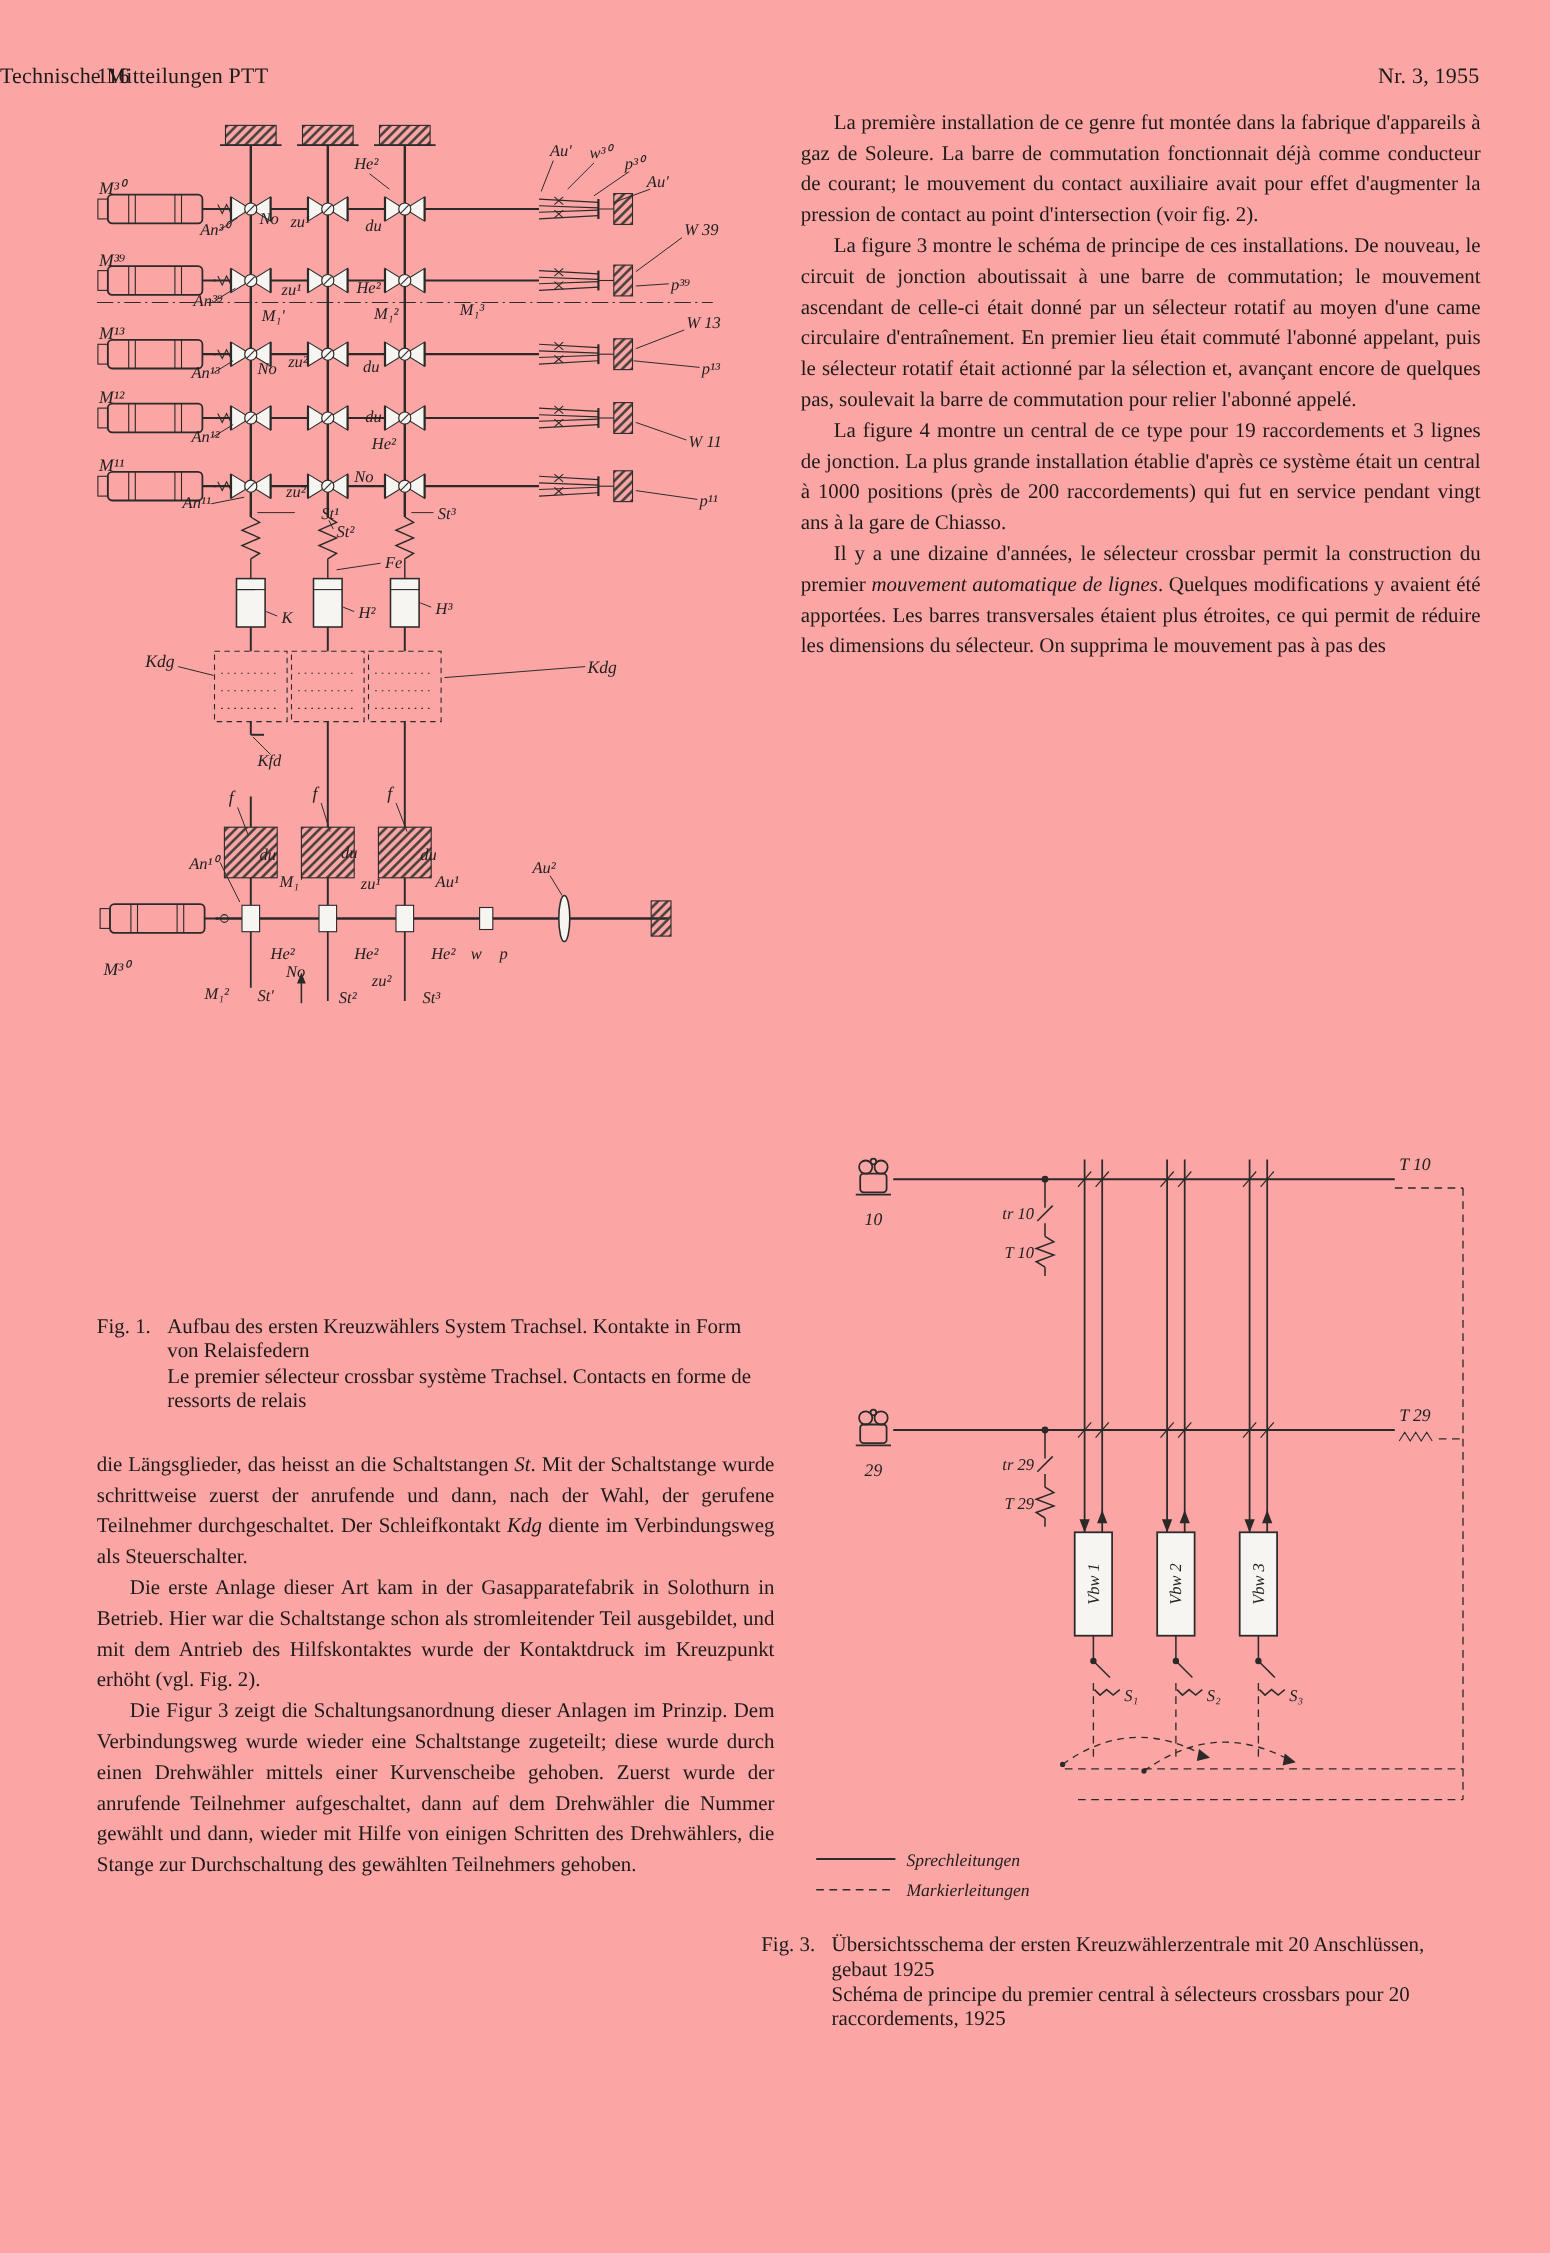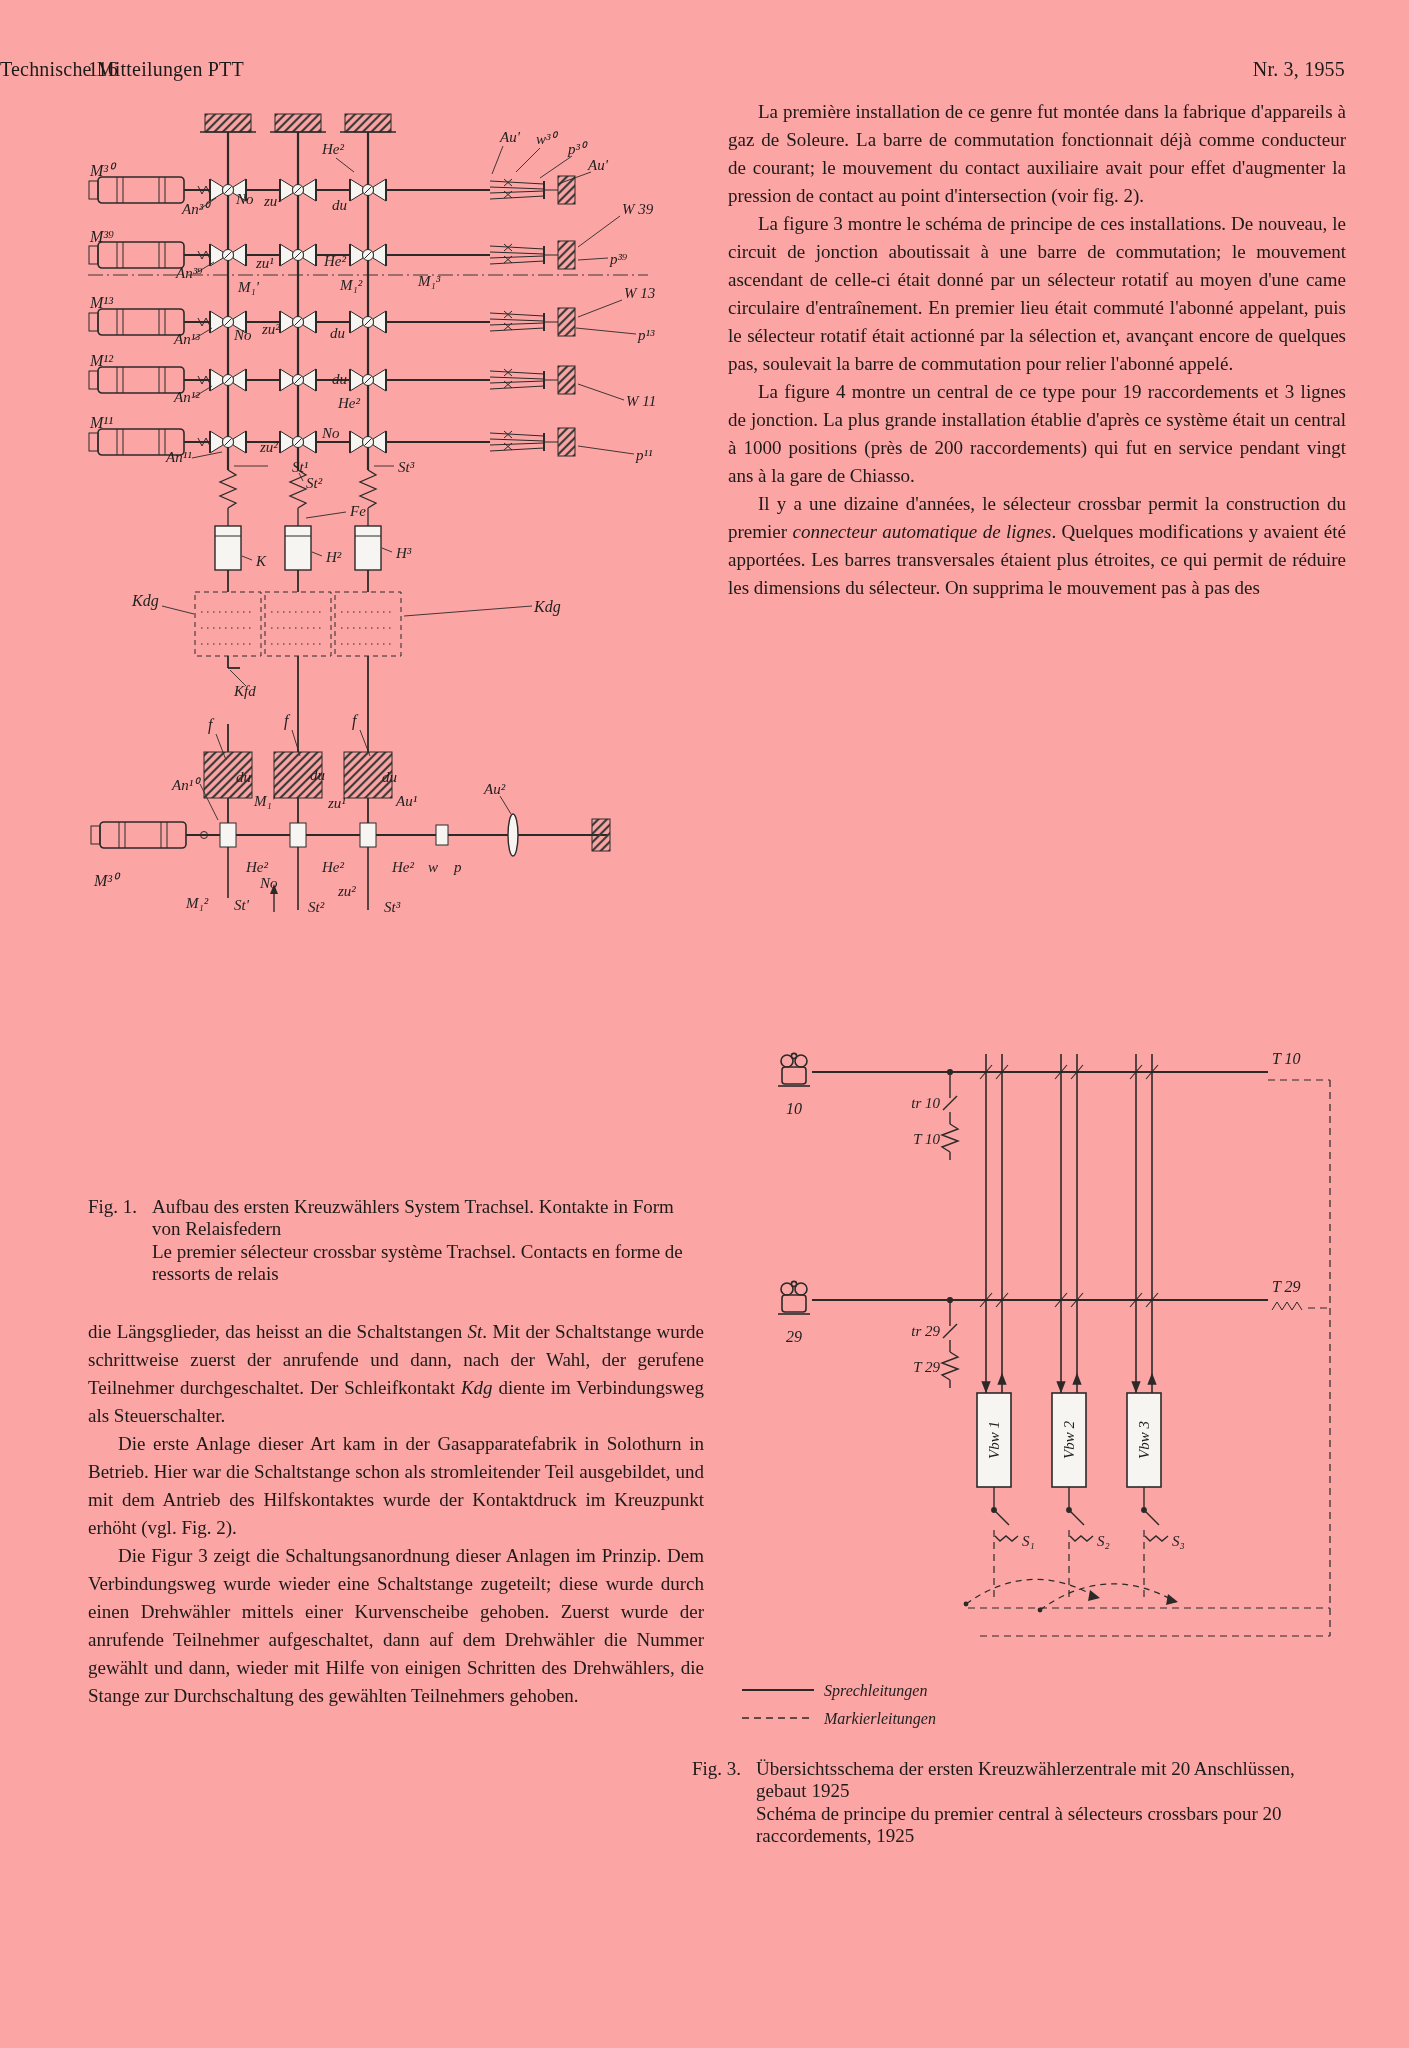--- a/index.html
+++ b/index.html
@@ -323,21 +323,21 @@
   <div class="abs body-text" style="left:88px;top:1318px;width:616px;">
     <p class="cont"><span>die Längsglieder, das heisst an die Schaltstangen </span><i>St</i><span>. Mit der Schaltstange wurde schrittweise zuerst der anrufende und dann, nach der Wahl, der gerufene Teilnehmer durchgeschaltet. Der Schleifkontakt </span><i>Kdg</i><span> diente im Verbindungsweg als Steuerschalter.</span></p>
     <p><span>Die erste Anlage dieser Art kam in der Gasapparatefabrik in Solothurn in Betrieb. Hier war die Schaltstange schon als stromleitender Teil ausgebildet, und mit dem Antrieb des Hilfskontaktes wurde der Kontaktdruck im Kreuzpunkt erhöht (vgl. Fig. 2).</span></p>
     <p><span>Die Figur 3 zeigt die Schaltungsanordnung dieser Anlagen im Prinzip. Dem Verbindungsweg wurde wieder eine Schaltstange zugeteilt; diese wurde durch einen Drehwähler mittels einer Kurvenscheibe gehoben. Zuerst wurde der anrufende Teilnehmer aufgeschaltet, dann auf dem Drehwähler die Nummer gewählt und dann, wieder mit Hilfe von einigen Schritten des Drehwählers, die Stange zur Durchschaltung des gewählten Teilnehmers gehoben.</span></p>
   </div>
 
   <div class="abs body-text" style="left:728px;top:98px;width:618px;">
     <p><span>La première installation de ce genre fut montée dans la fabrique d'appareils à gaz de Soleure. La barre de commutation fonctionnait déjà comme conducteur de courant; le mouvement du contact auxiliaire avait pour effet d'augmenter la pression de contact au point d'intersection (voir fig. 2).</span></p>
     <p><span>La figure 3 montre le schéma de principe de ces installations. De nouveau, le circuit de jonction aboutissait à une barre de commutation; le mouvement ascendant de celle-ci était donné par un sélecteur rotatif au moyen d'une came circulaire d'entraînement. En premier lieu était commuté l'abonné appelant, puis le sélecteur rotatif était actionné par la sélection et, avançant encore de quelques pas, soulevait la barre de commutation pour relier l'abonné appelé.</span></p>
     <p><span>La figure 4 montre un central de ce type pour 19 raccordements et 3 lignes de jonction. La plus grande installation établie d'après ce système était un central à 1000 positions (près de 200 raccordements) qui fut en service pendant vingt ans à la gare de Chiasso.</span></p>
-    <p><span>Il y a une dizaine d'années, le sélecteur crossbar permit la construction du premier </span><i>connecteur automatique de lignes</i><span>. Quelques modifications y avaient été apportées. Les barres transversales étaient plus étroites, ce qui permit de réduire les dimensions du sélecteur. On supprima le mouvement pas à pas des</span></p>
+    <p><span>Il y a une dizaine d'années, le sélecteur crossbar permit la construction du premier </span><i>mouvement automatique de lignes</i><span>. Quelques modifications y avaient été apportées. Les barres transversales étaient plus étroites, ce qui permit de réduire les dimensions du sélecteur. On supprima le mouvement pas à pas des</span></p>
   </div>
 
   <svg class="abs" style="left:728px;top:1048px" width="618" height="700" viewBox="0 0 618 700">
     <defs>
       <g id="phone" stroke="#2b2a28" fill="none" stroke-width="1.6">
         <circle cx="-7" cy="-13" r="6"></circle>
           <circle cx="7" cy="-13" r="6"></circle>
           <circle cx="0" cy="-18" r="2.6"></circle>
         <rect x="-12" y="-7" width="24" height="17" rx="3"></rect>
         <line x1="-16" y1="12" x2="16" y2="12"></line>

